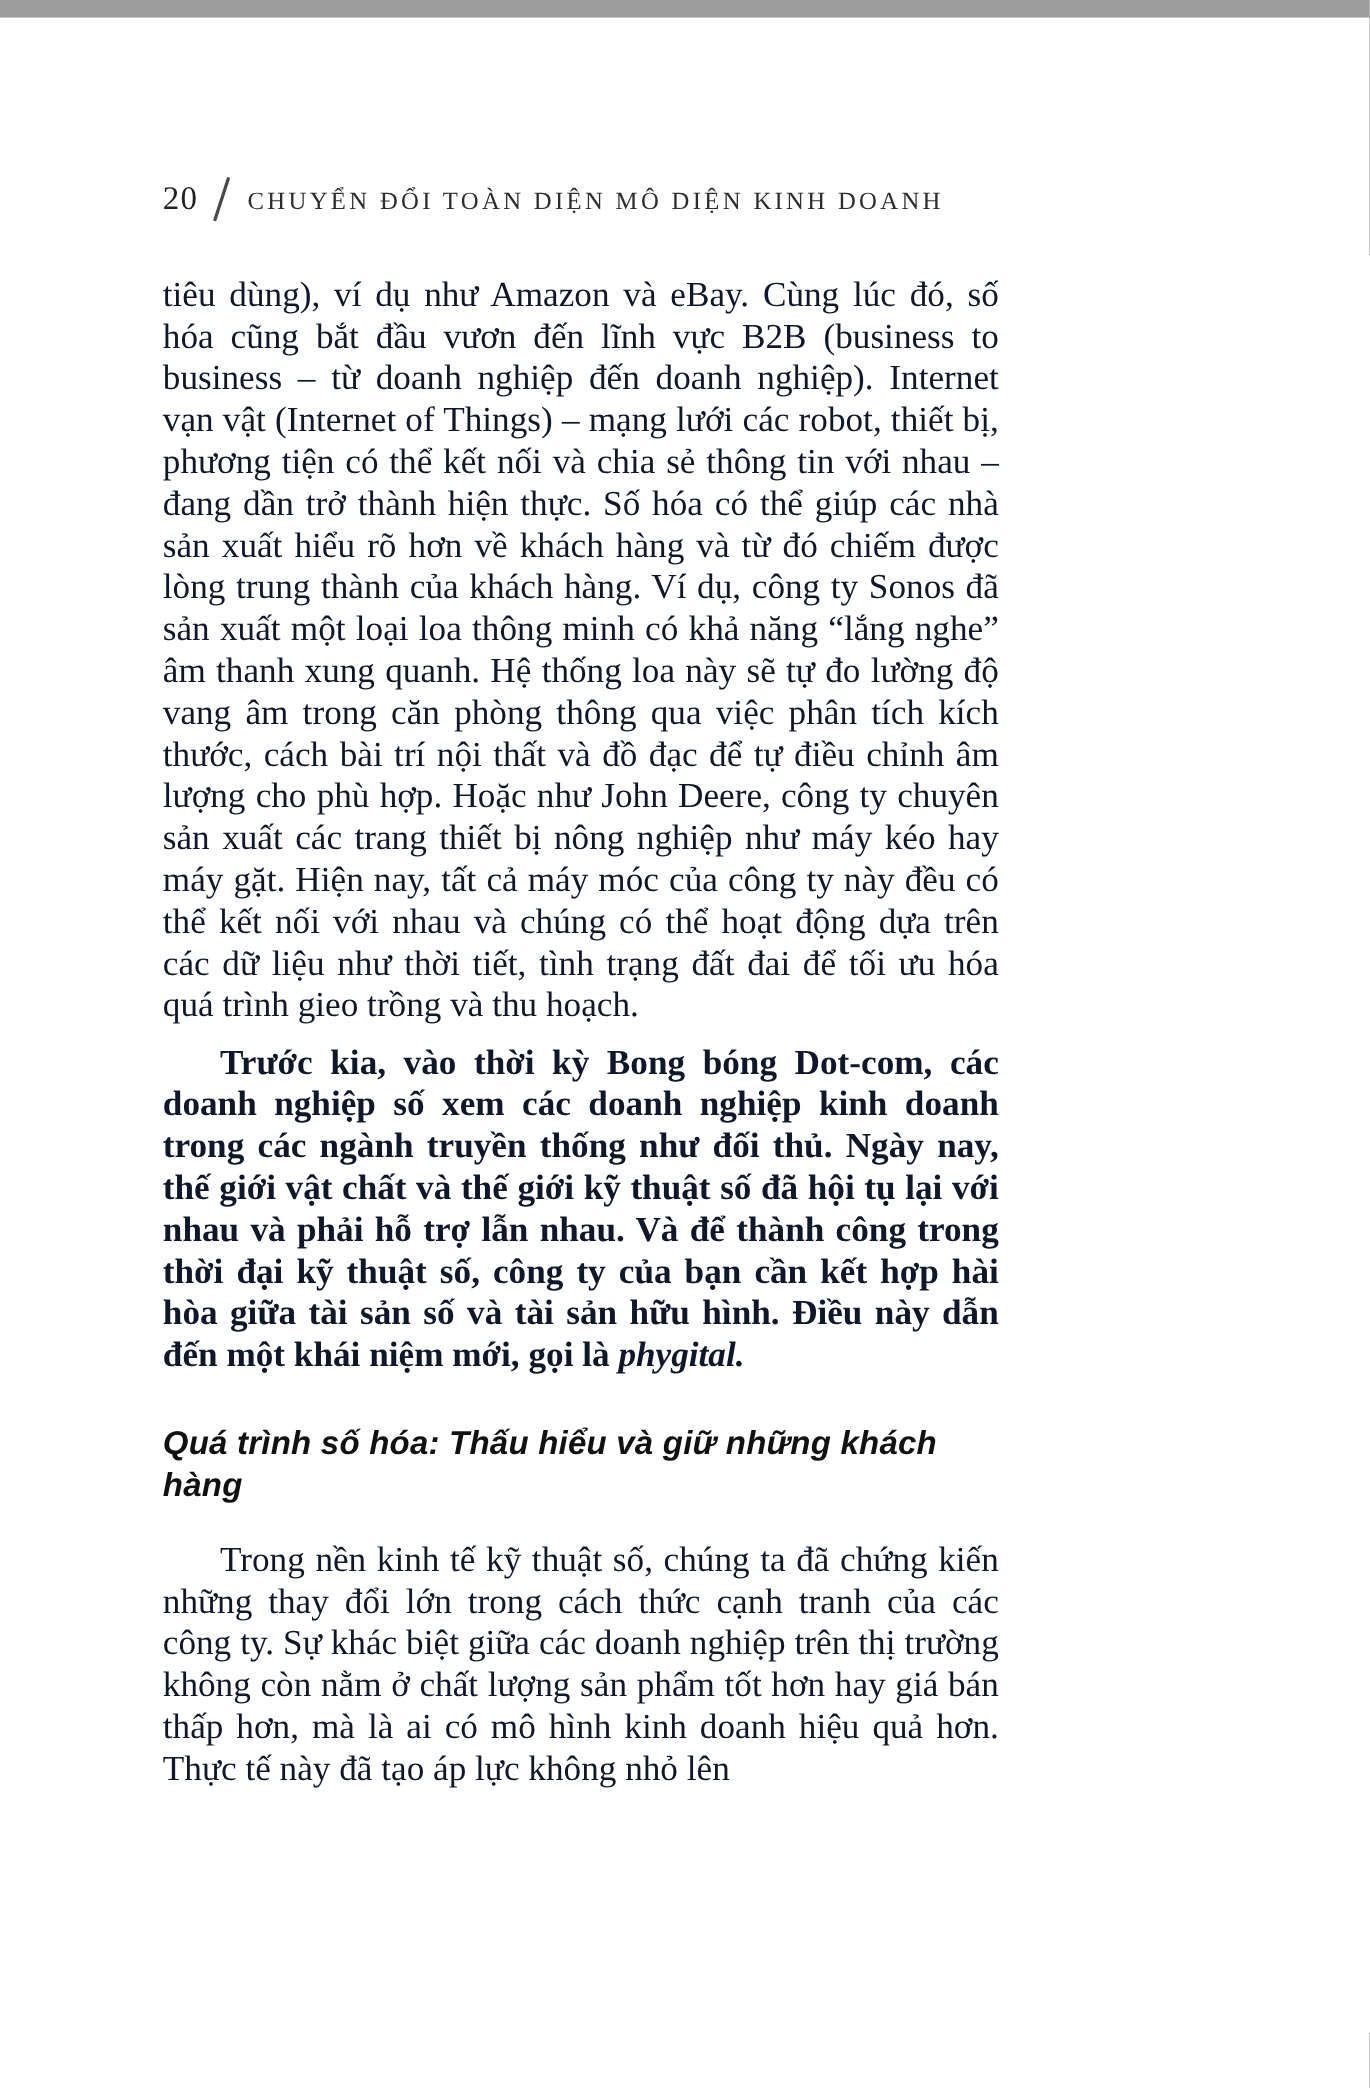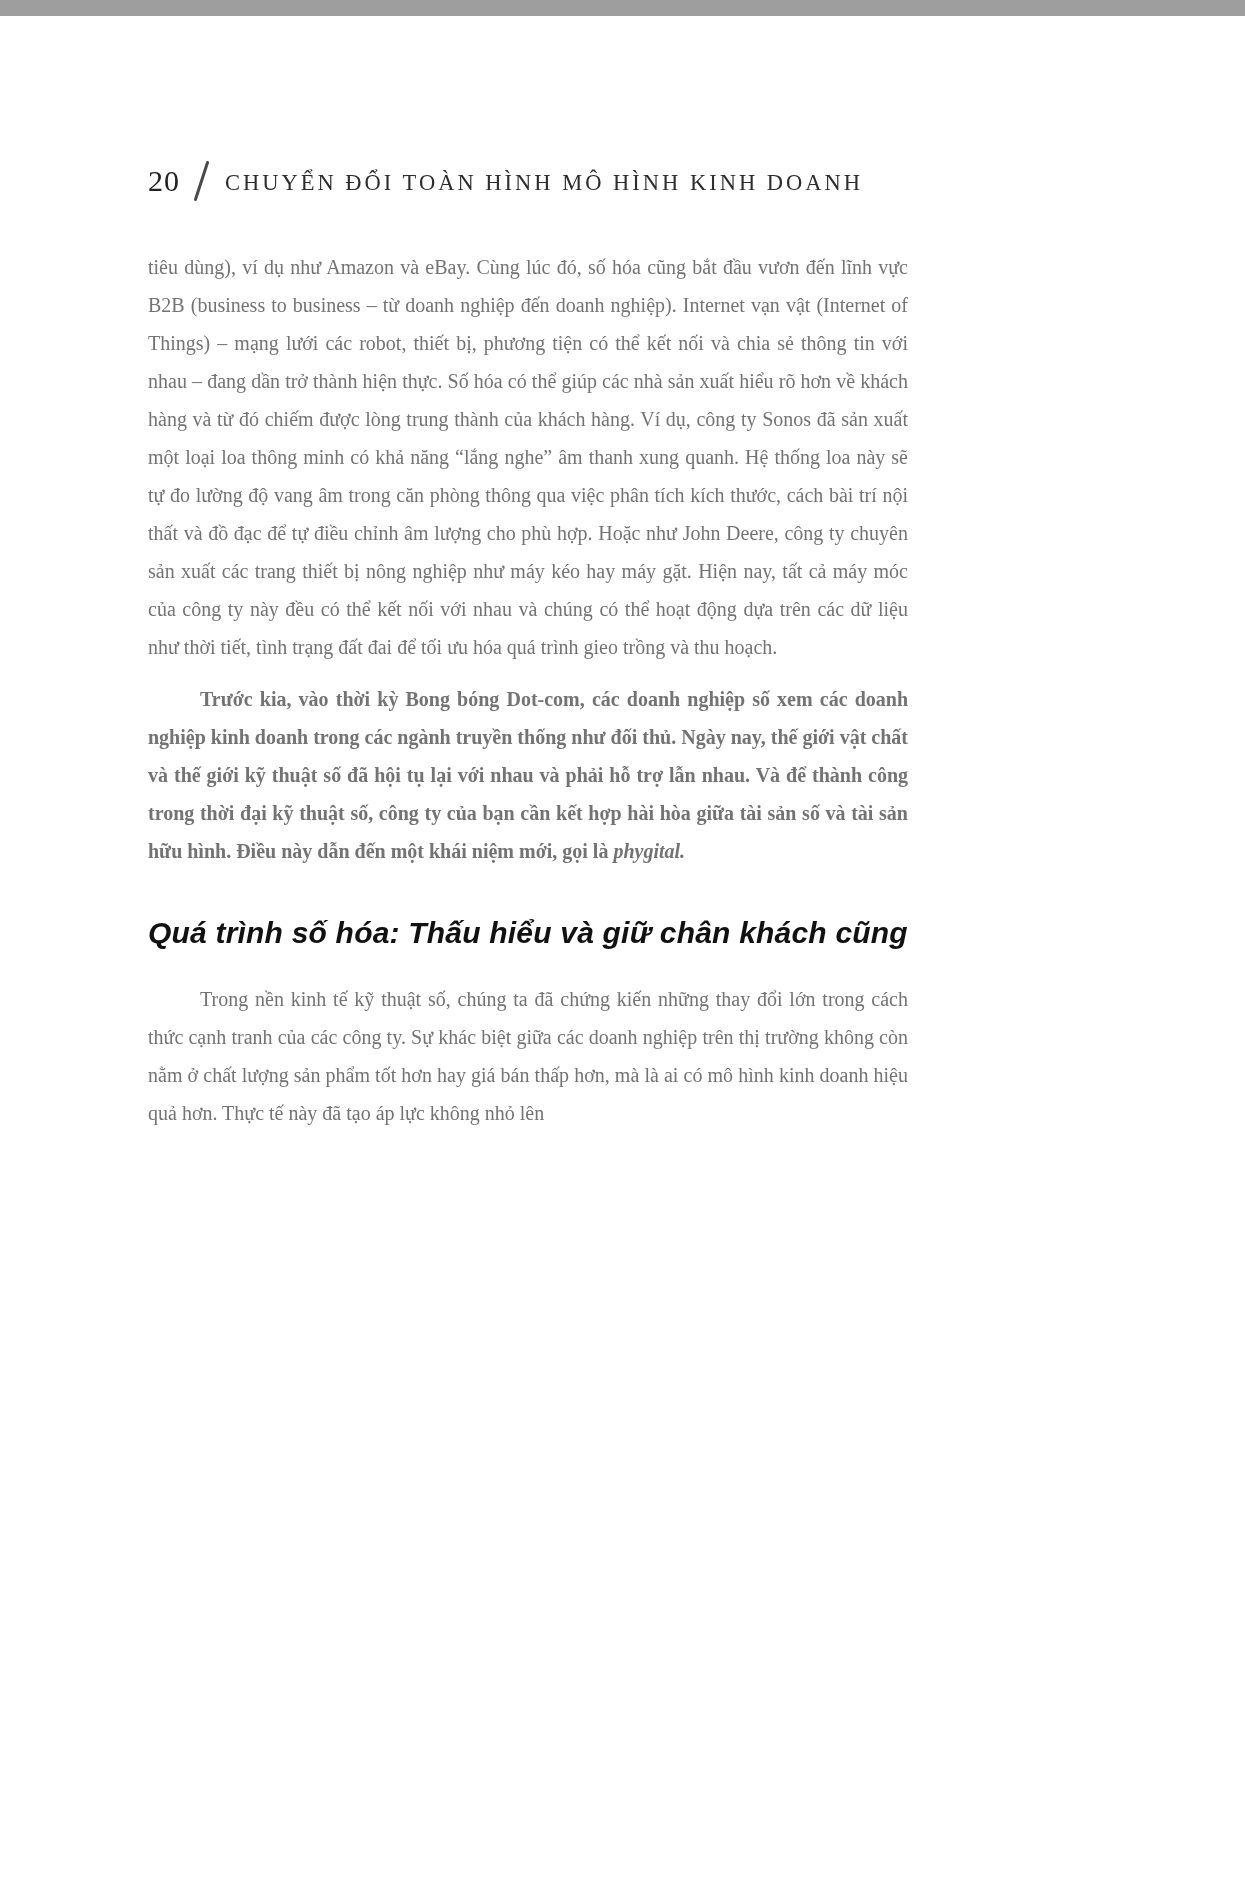--- a/index.html
+++ b/index.html
@@ -45,24 +45,24 @@
   .running-title {
     font-size: 22.5px;
     letter-spacing: 3px;
     color: #2d2d2d;
     white-space: nowrap;
     padding-top: 3px;
   }
 
   
   .body-text p {
-    font-size: 20px;
+    font-size: 32px;
     line-height: 38px;
     text-align: justify;
-    color: #737373;
+    color: #0f172a;
   }
   .para-indent { text-indent: 52px; }
   .para-2 { margin-top: 14px; font-weight: bold; }
   .para-3 { margin-top: 20px; }
   .italic { font-style: italic; }
 
   
   .section-heading {
     font-family: "Liberation Sans", sans-serif;
     font-weight: 700;
@@ -77,28 +77,28 @@
 </style>
 </head>
 <body>
 
 <div class="page">
   <div class="content">
 
     <div class="running-head">
       <span class="page-number">20</span>
       <span class="divider-slash"></span>
-      <span class="running-title">CHUYỂN ĐỔI TOÀN HÌNH MÔ HÌNH KINH DOANH</span>
+      <span class="running-title">CHUYỂN ĐỔI TOÀN DIỆN MÔ DIỆN KINH DOANH</span>
     </div>
 
     <div class="body-text">
 
       <p class="para-1">tiêu dùng), ví dụ như Amazon và eBay. Cùng lúc đó, số hóa cũng bắt đầu vươn đến lĩnh vực B2B (business to business – từ doanh nghiệp đến doanh nghiệp). Internet vạn vật (Internet of Things) – mạng lưới các robot, thiết bị, phương tiện có thể kết nối và chia sẻ thông tin với nhau – đang dần trở thành hiện thực. Số hóa có thể giúp các nhà sản xuất hiểu rõ hơn về khách hàng và từ đó chiếm được lòng trung thành của khách hàng. Ví dụ, công ty Sonos đã sản xuất một loại loa thông minh có khả năng “lắng nghe” âm thanh xung quanh. Hệ thống loa này sẽ tự đo lường độ vang âm trong căn phòng thông qua việc phân tích kích thước, cách bài trí nội thất và đồ đạc để tự điều chỉnh âm lượng cho phù hợp. Hoặc như John Deere, công ty chuyên sản xuất các trang thiết bị nông nghiệp như máy kéo hay máy gặt. Hiện nay, tất cả máy móc của công ty này đều có thể kết nối với nhau và chúng có thể hoạt động dựa trên các dữ liệu như thời tiết, tình trạng đất đai để tối ưu hóa quá trình gieo trồng và thu hoạch.</p>
 
       <p class="para-2 para-indent"><span>Trước kia, vào thời kỳ Bong bóng Dot-com, các doanh nghiệp số xem các doanh nghiệp kinh doanh trong các ngành truyền thống như đối thủ. Ngày nay, thế giới vật chất và thế giới kỹ thuật số đã hội tụ lại với nhau và phải hỗ trợ lẫn nhau. Và để thành công trong thời đại kỹ thuật số, công ty của bạn cần kết hợp hài hòa giữa tài sản số và tài sản hữu hình. Điều này dẫn đến một khái niệm mới, gọi là </span><span class="italic">phygital.</span></p>
 
-      <h2 class="section-heading">Quá trình số hóa: Thấu hiểu và giữ chân khách cũng</h2>
+      <h2 class="section-heading">Quá trình số hóa: Thấu hiểu và giữ những khách hàng</h2>
 
       <p class="para-3 para-indent">Trong nền kinh tế kỹ thuật số, chúng ta đã chứng kiến những thay đổi lớn trong cách thức cạnh tranh của các công ty. Sự khác biệt giữa các doanh nghiệp trên thị trường không còn nằm ở chất lượng sản phẩm tốt hơn hay giá bán thấp hơn, mà là ai có mô hình kinh doanh hiệu quả hơn. Thực tế này đã tạo áp lực không nhỏ lên</p>
 
     </div>
   </div>
 </div>
 
 </body></html>

